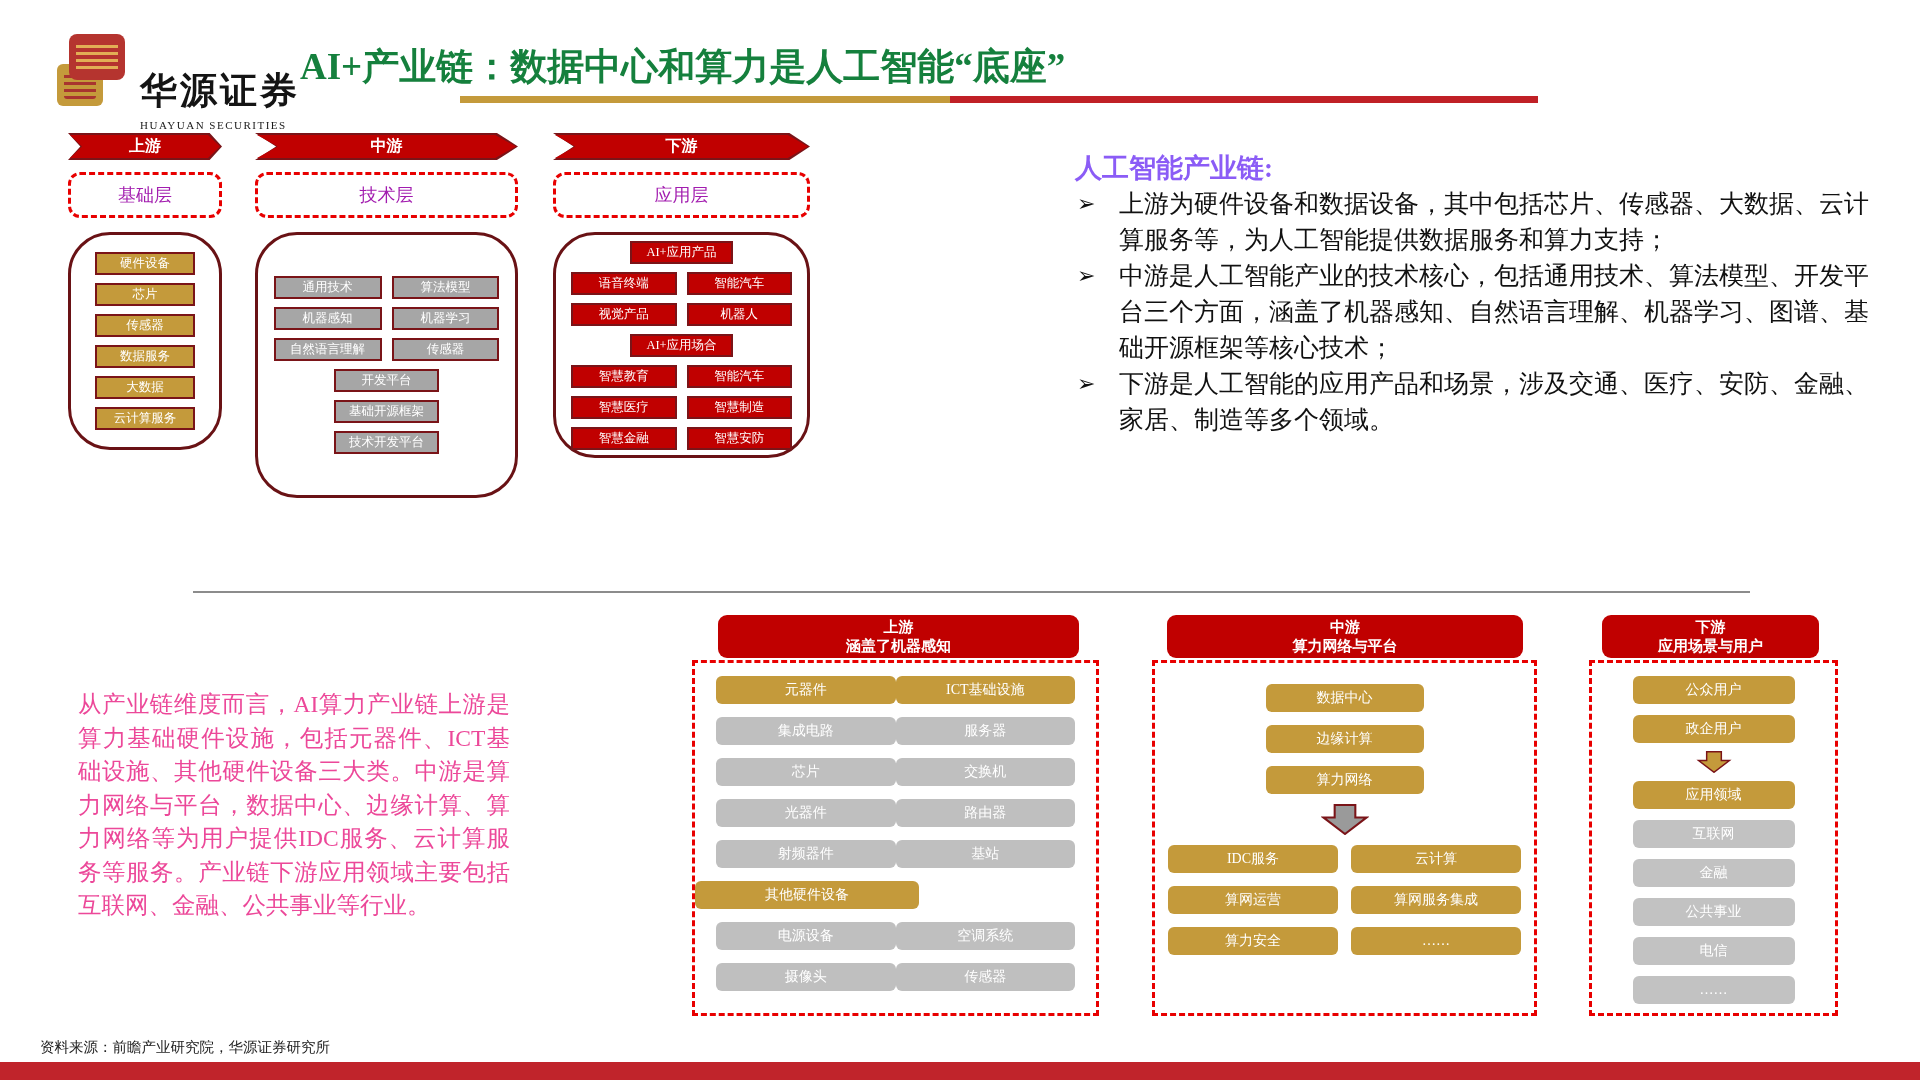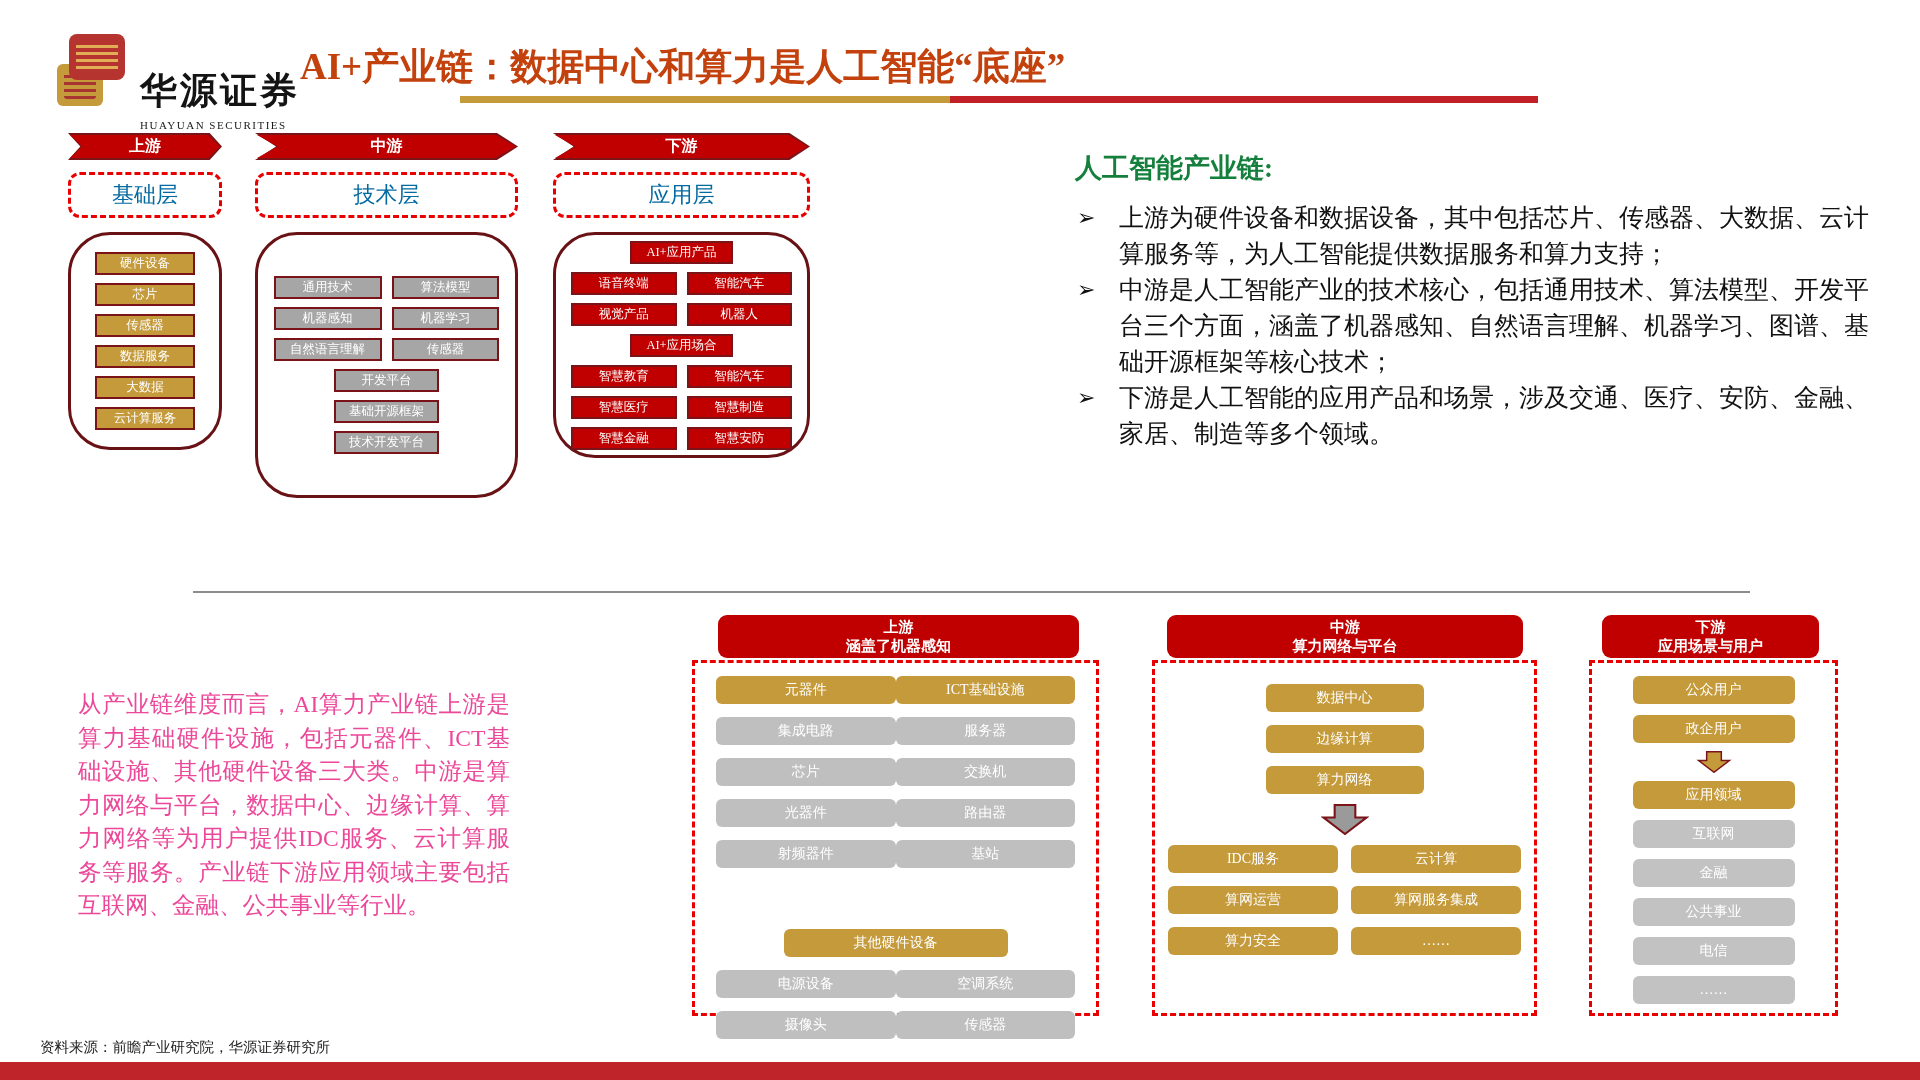--- a/index.html
+++ b/index.html
@@ -11,58 +11,58 @@
   .seal-red{position:absolute;left:12px;top:0;width:56px;height:46px;background:#B5342F;border-radius:8px;}
   .seal-red:after{content:"";position:absolute;inset:7px;
      background:repeating-linear-gradient(to bottom,rgba(0,0,0,0) 0 4px,#E2AE55 4px 7px);border-radius:3px;}
   .seal-gold{position:absolute;left:0;top:30px;width:46px;height:42px;background:#C49A3B;border-radius:6px;}
   .seal-gold:after{content:"";position:absolute;inset:7px;
      background:repeating-linear-gradient(to bottom,rgba(0,0,0,0) 0 4px,#A8352F 4px 7px);border-radius:3px;}
   .logo-text{position:absolute;left:140px;top:42px;width:200px;margin-top:24px;}
   .logo-cn{font-family:"Liberation Serif",serif;font-weight:bold;font-size:37px;color:#141414;letter-spacing:3px;white-space:nowrap;}
   .logo-en{font-family:"Liberation Serif",serif;font-size:11px;color:#1a1a1a;letter-spacing:1.5px;margin-top:3px;white-space:nowrap;}
   .page-title{position:absolute;left:300px;top:42px;font-family:"Liberation Serif",serif;
-     font-weight:bold;font-size:37px;color:#c2410c;white-space:nowrap;}
+     font-weight:bold;font-size:37px;color:#15803d;white-space:nowrap;}
   .underline-gold{position:absolute;left:460px;top:96px;width:490px;height:7px;background:var(--c-gold);}
   .underline-red{position:absolute;left:950px;top:96px;width:588px;height:7px;background:#C02026;}
 
   
   .tcol{position:absolute;top:133px;}
   .tcol1{left:68px;width:154px;}
   .tcol2{left:255px;width:263px;}
   .tcol3{left:553px;width:257px;}
   .arrow-banner{position:relative;height:27px;margin-bottom:12px;}
   .ab-outer{position:absolute;inset:0;background:var(--c-dark_red);
      clip-path:polygon(0 0,92% 0,100% 50%,92% 100%,0 100%,8% 50%);}
   .ab-inner{position:absolute;inset:2px;background:var(--c-red);
      clip-path:polygon(0 0,92% 0,100% 50%,92% 100%,0 100%,8% 50%);}
   .ab-label{position:absolute;inset:0;display:flex;align-items:center;justify-content:center;
      color:#fff;font-weight:bold;font-size:16px;font-family:"Liberation Serif",serif;}
   .layer-box{height:46px;border:3px dashed var(--c-dash_red);border-radius:12px;box-sizing:border-box;
-     display:flex;align-items:center;justify-content:center;font-size:22px;color:#0369a1;
+     display:flex;align-items:center;justify-content:center;font-size:18px;color:#a21caf;
      font-family:"Liberation Serif",serif;margin-bottom:14px;background:#fff;}
   .tcontainer{border:3px solid #691215;border-radius:42px;box-sizing:border-box;
      display:flex;flex-direction:column;justify-content:center;gap:8px;padding:12px 0;background:#fff;}
   .tcol1 .tcontainer{height:218px;}
   .tcol2 .tcontainer{height:266px;}
   .tcol3 .tcontainer{height:226px;}
   .trow{display:flex;justify-content:center;gap:10px;}
   .tbox{height:23px;box-sizing:border-box;border:2px solid #7A1418;color:#fff;
      display:flex;align-items:center;justify-content:center;font-size:12.5px;
      font-family:"Liberation Serif",serif;white-space:nowrap;}
   .s-gold{background:var(--c-gold);}
   .s-gray{background:var(--c-gray);}
   .s-red{background:var(--c-red);}
   .w-lg{width:68%;}
   .w-md{width:41%;}
   .w-pair{width:42%;}
 
   
   .right-panel{position:absolute;left:1075px;top:150px;width:808px;}
-  .rp-heading{color:#15803d;font-weight:bold;font-size:27px;font-family:"Liberation Serif",serif;margin-bottom:14px;}
+  .rp-heading{color:#8b5cf6;font-weight:bold;font-size:27px;font-family:"Liberation Serif",serif;margin-bottom:0;}
   .bullet{position:relative;padding-left:44px;font-size:25px;line-height:36px;color:#111;
      font-family:"Liberation Serif",serif;text-align:left;}
   .bullet .marker{position:absolute;left:2px;top:0;font-size:22px;color:#111;}
 
   
   .divider{position:absolute;left:193px;top:591px;width:1557px;height:2px;background:#8C8C8C;}
 
   
   .left-para{position:absolute;left:78px;top:688px;width:432px;font-size:23.5px;line-height:33.5px;
      color:#ec4899;font-family:"Liberation Serif",serif;text-align:justify;}
@@ -83,21 +83,21 @@
   .bcolB .binner{gap:13px;padding-top:21px;}
   .bcolC .binner{gap:11px;padding-top:13px;}
   .bitem{height:28px;border-radius:6px;color:#fff;display:flex;align-items:center;justify-content:center;
      font-size:14px;font-family:"Liberation Serif",serif;white-space:nowrap;}
   .bs-gold{background:var(--c-gold);}
   .bs-gray{background:#BFBFBF;}
   .bs-lgray{background:#C2C2C2;}
   .brow{display:flex;}
   .bcolA .bpair{justify-content:space-between;padding:0 21px;}
   .bcolA .bitem{width:188px;}
-  .bcolA .bsingle{justify-content:center;margin-top:48px;}
+  .bcolA .bsingle{}
   .bcolA .bitem.wide{width:224px;}
   .bcolB .bpair{justify-content:space-between;padding:0 13px;}
   .bcolB .bpair .bitem{width:170px;}
   .bcolB .bsingle{justify-content:center;}
   .bcolB .bsingle .bitem{width:158px;}
   .bcolC .brow{justify-content:center;}
   .bcolC .bitem{width:162px;}
   .arrow-wrap{display:flex;justify-content:center;margin:-3px 0;}
 
   

